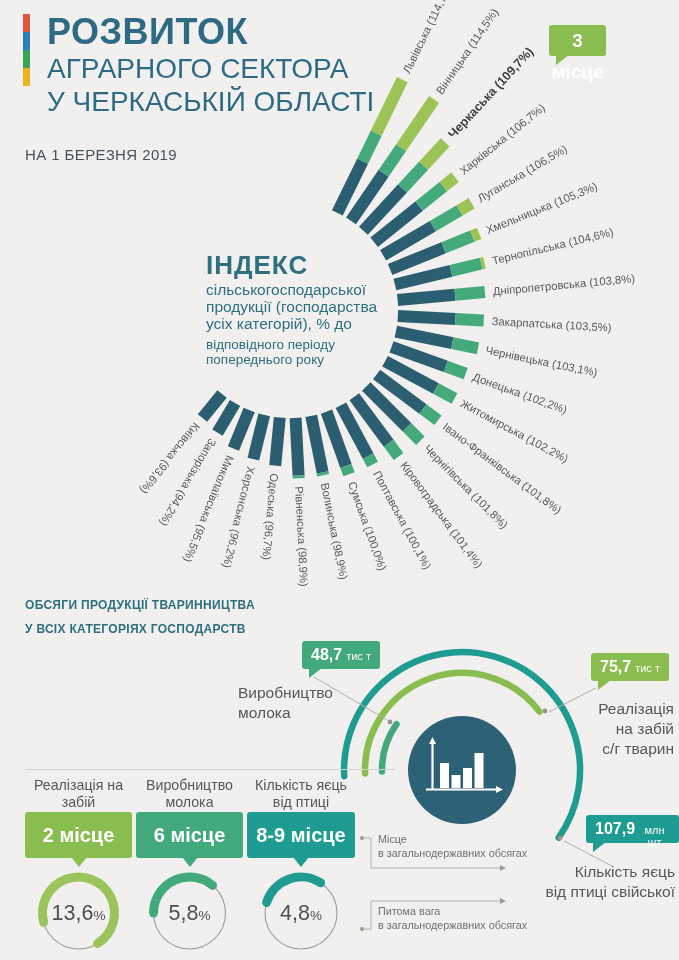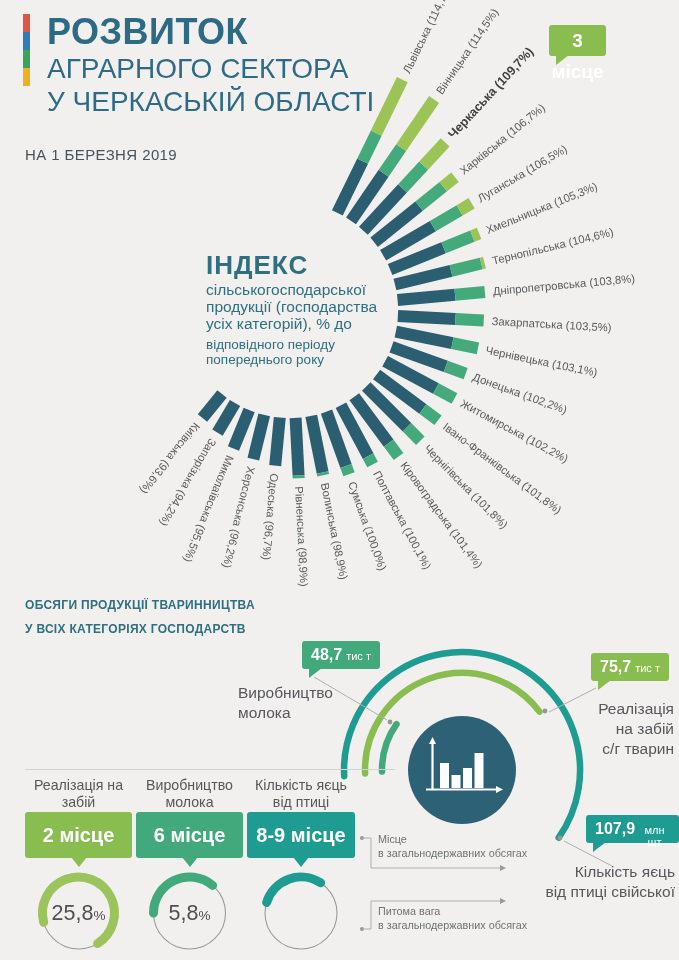--- a/index.html
+++ b/index.html
@@ -236,24 +236,27 @@
   <div class="abs badge rankbadge c2" style="background-color: rgb(66, 169, 124);">
     <span>6 місце</span>
     <span class="tail tc" style="border-top-color: rgb(66, 169, 124);"></span>
   </div>
   <div class="abs badge rankbadge c3" style="background-color: rgb(31, 156, 145);">
     <span>8-9 місце</span>
     <span class="tail tc" style="border-top-color: rgb(31, 156, 145);"></span>
   </div>
 
   <div class="abs gaugetxt c1">
-    <span>25,8</span><span class="pct">%</span>
+    <span>13,6</span><span class="pct">%</span>
   </div>
   <div class="abs gaugetxt c2">
     <span>5,8</span><span class="pct">%</span>
+  </div>
+  <div class="abs gaugetxt c3">
+    <span>4,8</span><span class="pct">%</span>
   </div>
 
   <div class="abs note" style="left:378px;top:833px;">
     <div>Місце</div>
     <div>в загальнодержавних обсягах</div>
   </div>
   <div class="abs note" style="left:378px;top:905px;">
     <div>Питома вага</div>
     <div>в загальнодержавних обсягах</div>
   </div>

